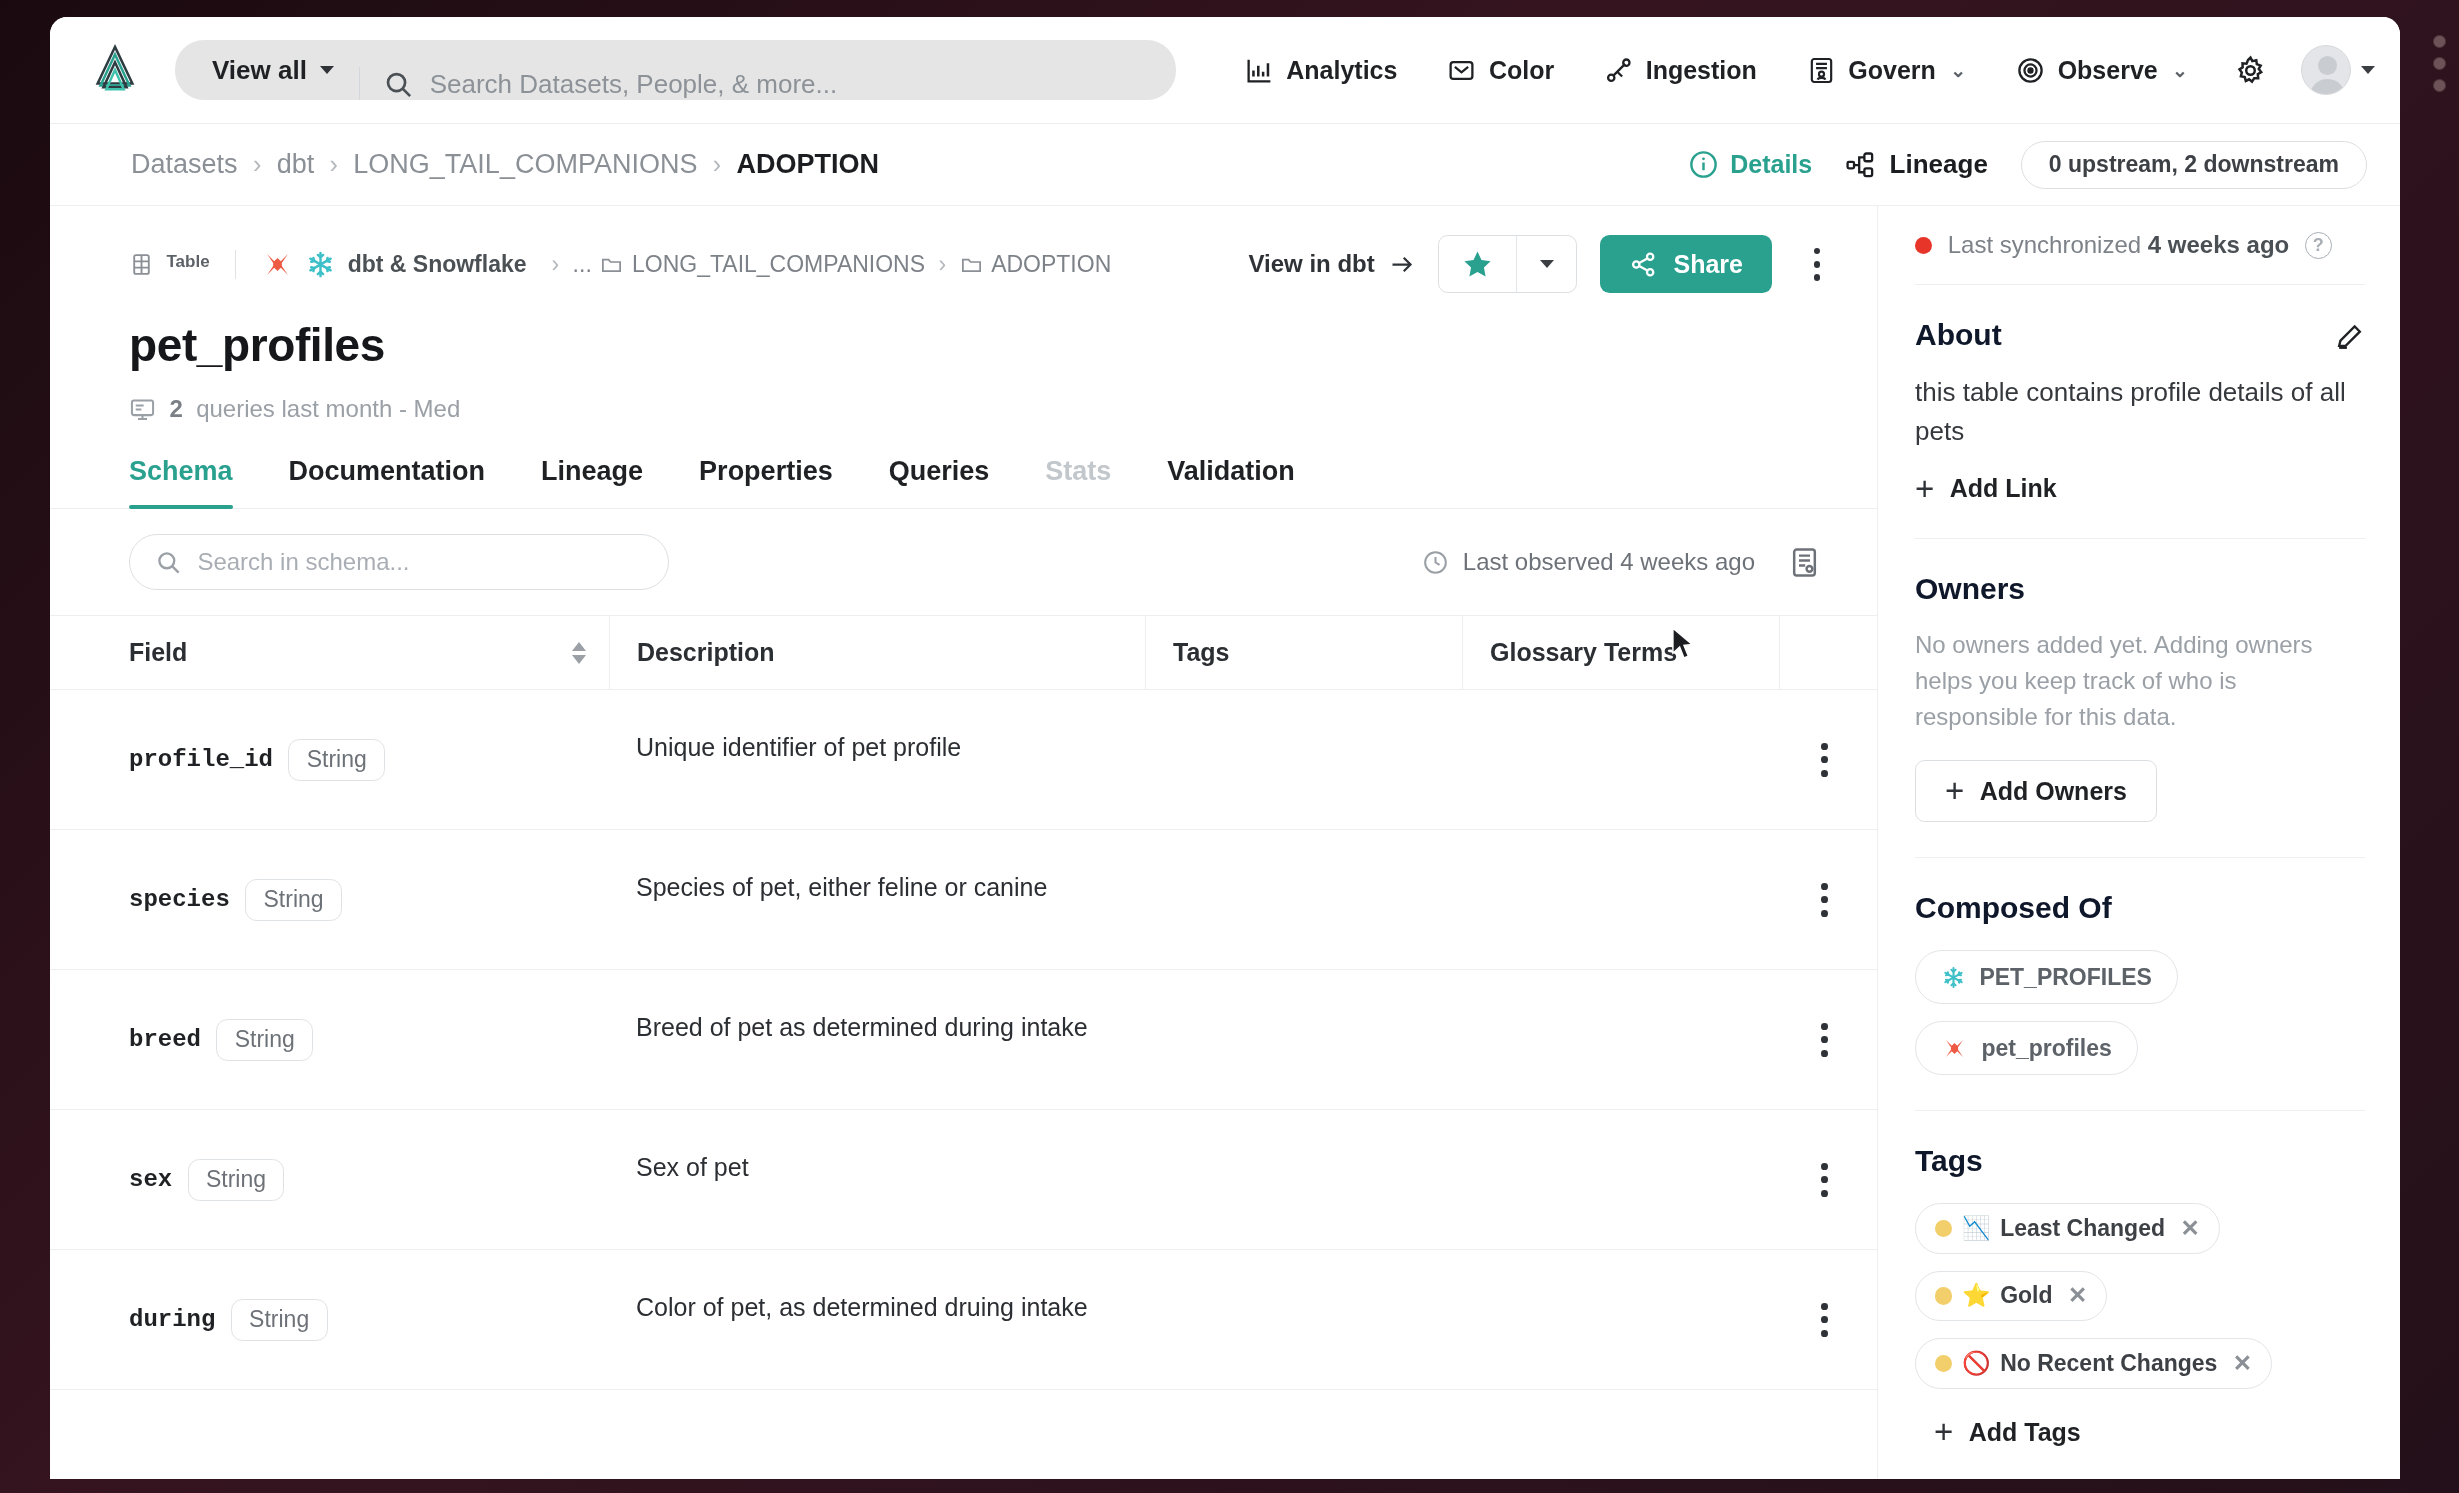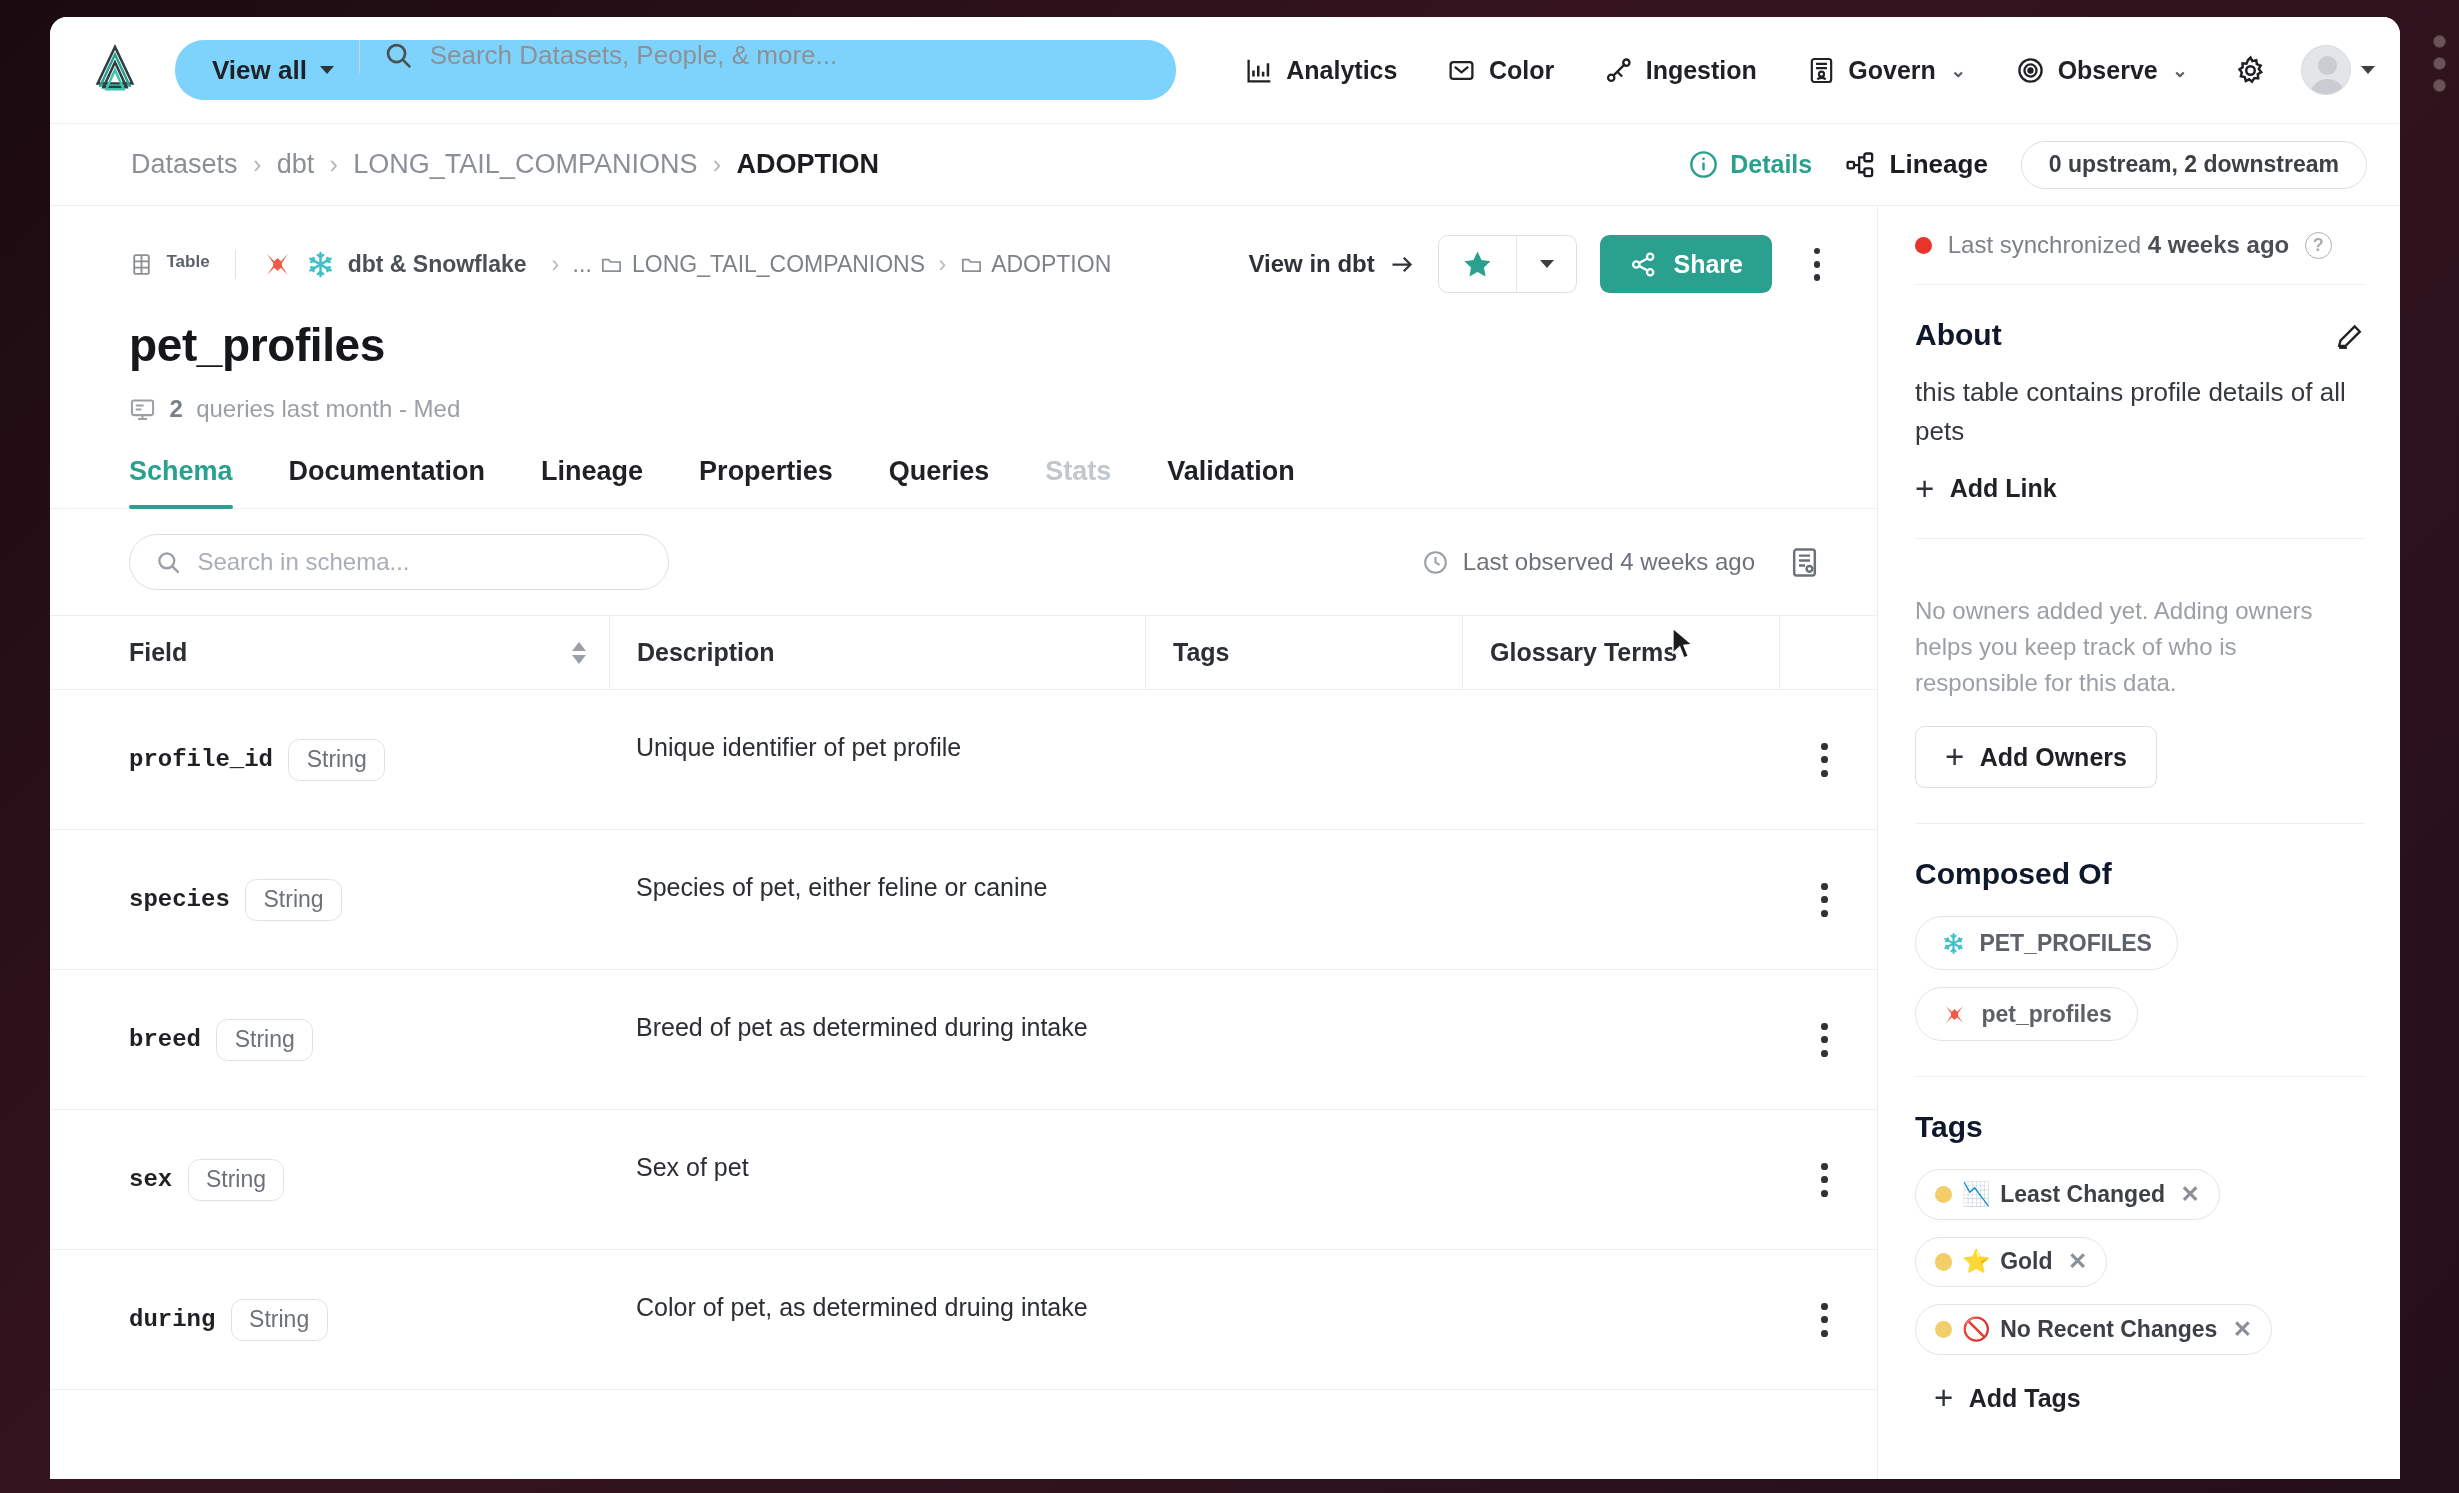--- a/index.html
+++ b/index.html
@@ -29,22 +29,22 @@
   .dots i { display:block; width: 12.5px; height: 12.5px; border-radius: 50%;
     background: #6d5258; border: 1px solid #4b373d; }
 
   
   .topnav {
     height: 106px; display: flex; align-items: center;
     padding: 0 25px 0 23px; background:#fff;
   }
   .logo { width: 83px; display:flex; justify-content:center; }
   .searchwrap {
-    display:flex; align-items:flex-start;
-    background:#7dd3fc; border-radius: 29px;
+    display:flex; align-items:flex-end;
+    background:#e5e5e5; border-radius: 29px;
     height: 60px; width: 1001px; margin-left: 19px;
     padding: 0 5.8px 0 0;
   }
   .viewall {
     display:flex; align-items:center; gap:13.4px;
     padding: 0 25px 0 37px; height: 100%;
     font-size: 26px; font-weight: 700; color:#1f2124;
     cursor: pointer; white-space: nowrap;
   }
   .vsep { width:1px; height:33px; background:#d3d7db; }
@@ -650,20 +650,21 @@
           </div>
           <div class="sectext">this table contains profile details of all pets</div>
           <div class="addrow">
             <span class="plus">+</span>
             <span>Add Link</span>
           </div>
           <div class="divline"></div>
         </div>
 
         <div class="sec">
+          <div class="sectitle">Owners</div>
           <div class="sectext muted">No owners added yet. Adding owners helps you keep track of who is responsible for this data.</div>
           <div class="btnout">
             <span class="plus">+</span>
             <span>Add Owners</span>
           </div>
           <div class="divline"></div>
         </div>
 
         <div class="sec">
           <div class="sectitle">Composed Of</div>

